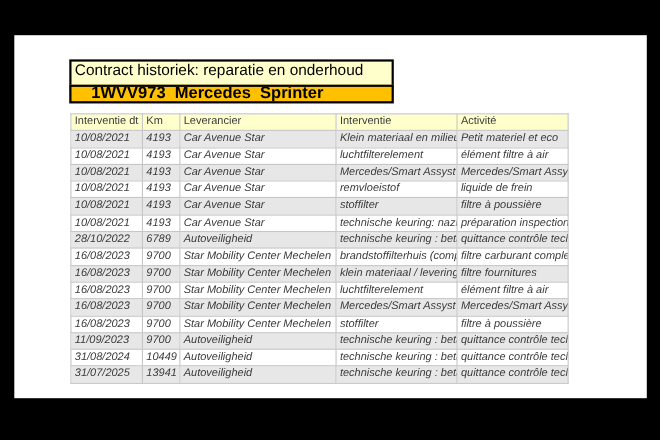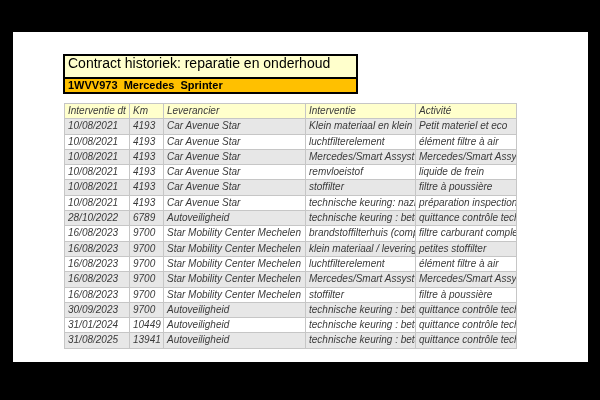--- a/index.html
+++ b/index.html
@@ -43,23 +43,23 @@
     white-space: pre;
     overflow: hidden;
   }
   .vehicle-bar {
     position: absolute;
     left: 50px; top: 45px;
     width: 295px; height: 17px;
     background: var(--vehicle-bg);
     border: 2px solid var(--title-text);
     color: var(--title-text);
-    font-size: 11px; font-weight: bold;
+    font-size: 15px; font-weight: bold;
     line-height: 12px;
-    padding-left: 3px;
+    padding-left: 18px;
     white-space: pre;
     overflow: hidden;
   }
   table.history {
     position: absolute;
     left: 51px; top: 71px;
     width: 452px;
     border-collapse: collapse;
     table-layout: fixed;
     font-size: 10px;
@@ -69,21 +69,21 @@
     border: 1px solid var(--grid-border);
     height: 14.3px;
     line-height: 14.3px;
     padding: 0 2px 0 3px;
     white-space: nowrap;
     overflow: hidden;
     text-align: left;
     font-weight: normal;
     vertical-align: middle;
   }
-  .history thead th { background: var(--header-bg); font-style: italic; }
+  .history thead th { background: var(--header-bg); }
   .history tbody tr { background: var(--row-bg); font-style: italic; }
   .history tbody tr:nth-child(odd) { background: var(--stripe-bg); }
 </style>
 </head>
 <body>
 
 <div class="frame">
   <div class="page">
     <div class="title-bar">Contract historiek: reparatie en onderhoud</div>
     <div class="vehicle-bar">1WVV973  Mercedes  Sprinter</div>
@@ -102,21 +102,21 @@
             <th>Leverancier</th>
             <th>Interventie</th>
             <th>Activité</th>
           </tr>
       </thead>
       <tbody>
           <tr>
             <td>10/08/2021</td>
             <td>4193</td>
             <td>Car Avenue Star</td>
-            <td>Klein materiaal en klein</td>
+            <td>Klein materiaal en milieu</td>
             <td>Petit materiel et eco</td>
           </tr>
           <tr>
             <td>10/08/2021</td>
             <td>4193</td>
             <td>Car Avenue Star</td>
             <td>luchtfilterelement</td>
             <td>élément filtre à air</td>
           </tr>
           <tr>
@@ -159,21 +159,21 @@
             <td>9700</td>
             <td>Star Mobility Center Mechelen</td>
             <td>brandstoffilterhuis (complee</td>
             <td>filtre carburant complet av</td>
           </tr>
           <tr>
             <td>16/08/2023</td>
             <td>9700</td>
             <td>Star Mobility Center Mechelen</td>
             <td>klein materiaal / leveringen</td>
-            <td>petites stoffilter</td>
+            <td>filtre fournitures</td>
           </tr>
           <tr>
             <td>16/08/2023</td>
             <td>9700</td>
             <td>Star Mobility Center Mechelen</td>
             <td>luchtfilterelement</td>
             <td>élément filtre à air</td>
           </tr>
           <tr>
             <td>16/08/2023</td>
@@ -183,35 +183,35 @@
             <td>Mercedes/Smart Assyst B</td>
           </tr>
           <tr>
             <td>16/08/2023</td>
             <td>9700</td>
             <td>Star Mobility Center Mechelen</td>
             <td>stoffilter</td>
             <td>filtre à poussière</td>
           </tr>
           <tr>
-            <td>30/09/2023</td>
-            <td>9700</td>
-            <td>Autoveiligheid</td>
-            <td>technische keuring : betalin</td>
-            <td>quittance contrôle technic</td>
-          </tr>
-          <tr>
-            <td>31/01/2024</td>
+            <td>11/09/2023</td>
+            <td>9700</td>
+            <td>Autoveiligheid</td>
+            <td>technische keuring : betalin</td>
+            <td>quittance contrôle technic</td>
+          </tr>
+          <tr>
+            <td>31/08/2024</td>
             <td>10449</td>
             <td>Autoveiligheid</td>
             <td>technische keuring : betalin</td>
             <td>quittance contrôle technic</td>
           </tr>
           <tr>
-            <td>31/08/2025</td>
+            <td>31/07/2025</td>
             <td>13941</td>
             <td>Autoveiligheid</td>
             <td>technische keuring : betalin</td>
             <td>quittance contrôle technic</td>
           </tr>
         </tbody>
     </table>
   </div>
 </div>
 

